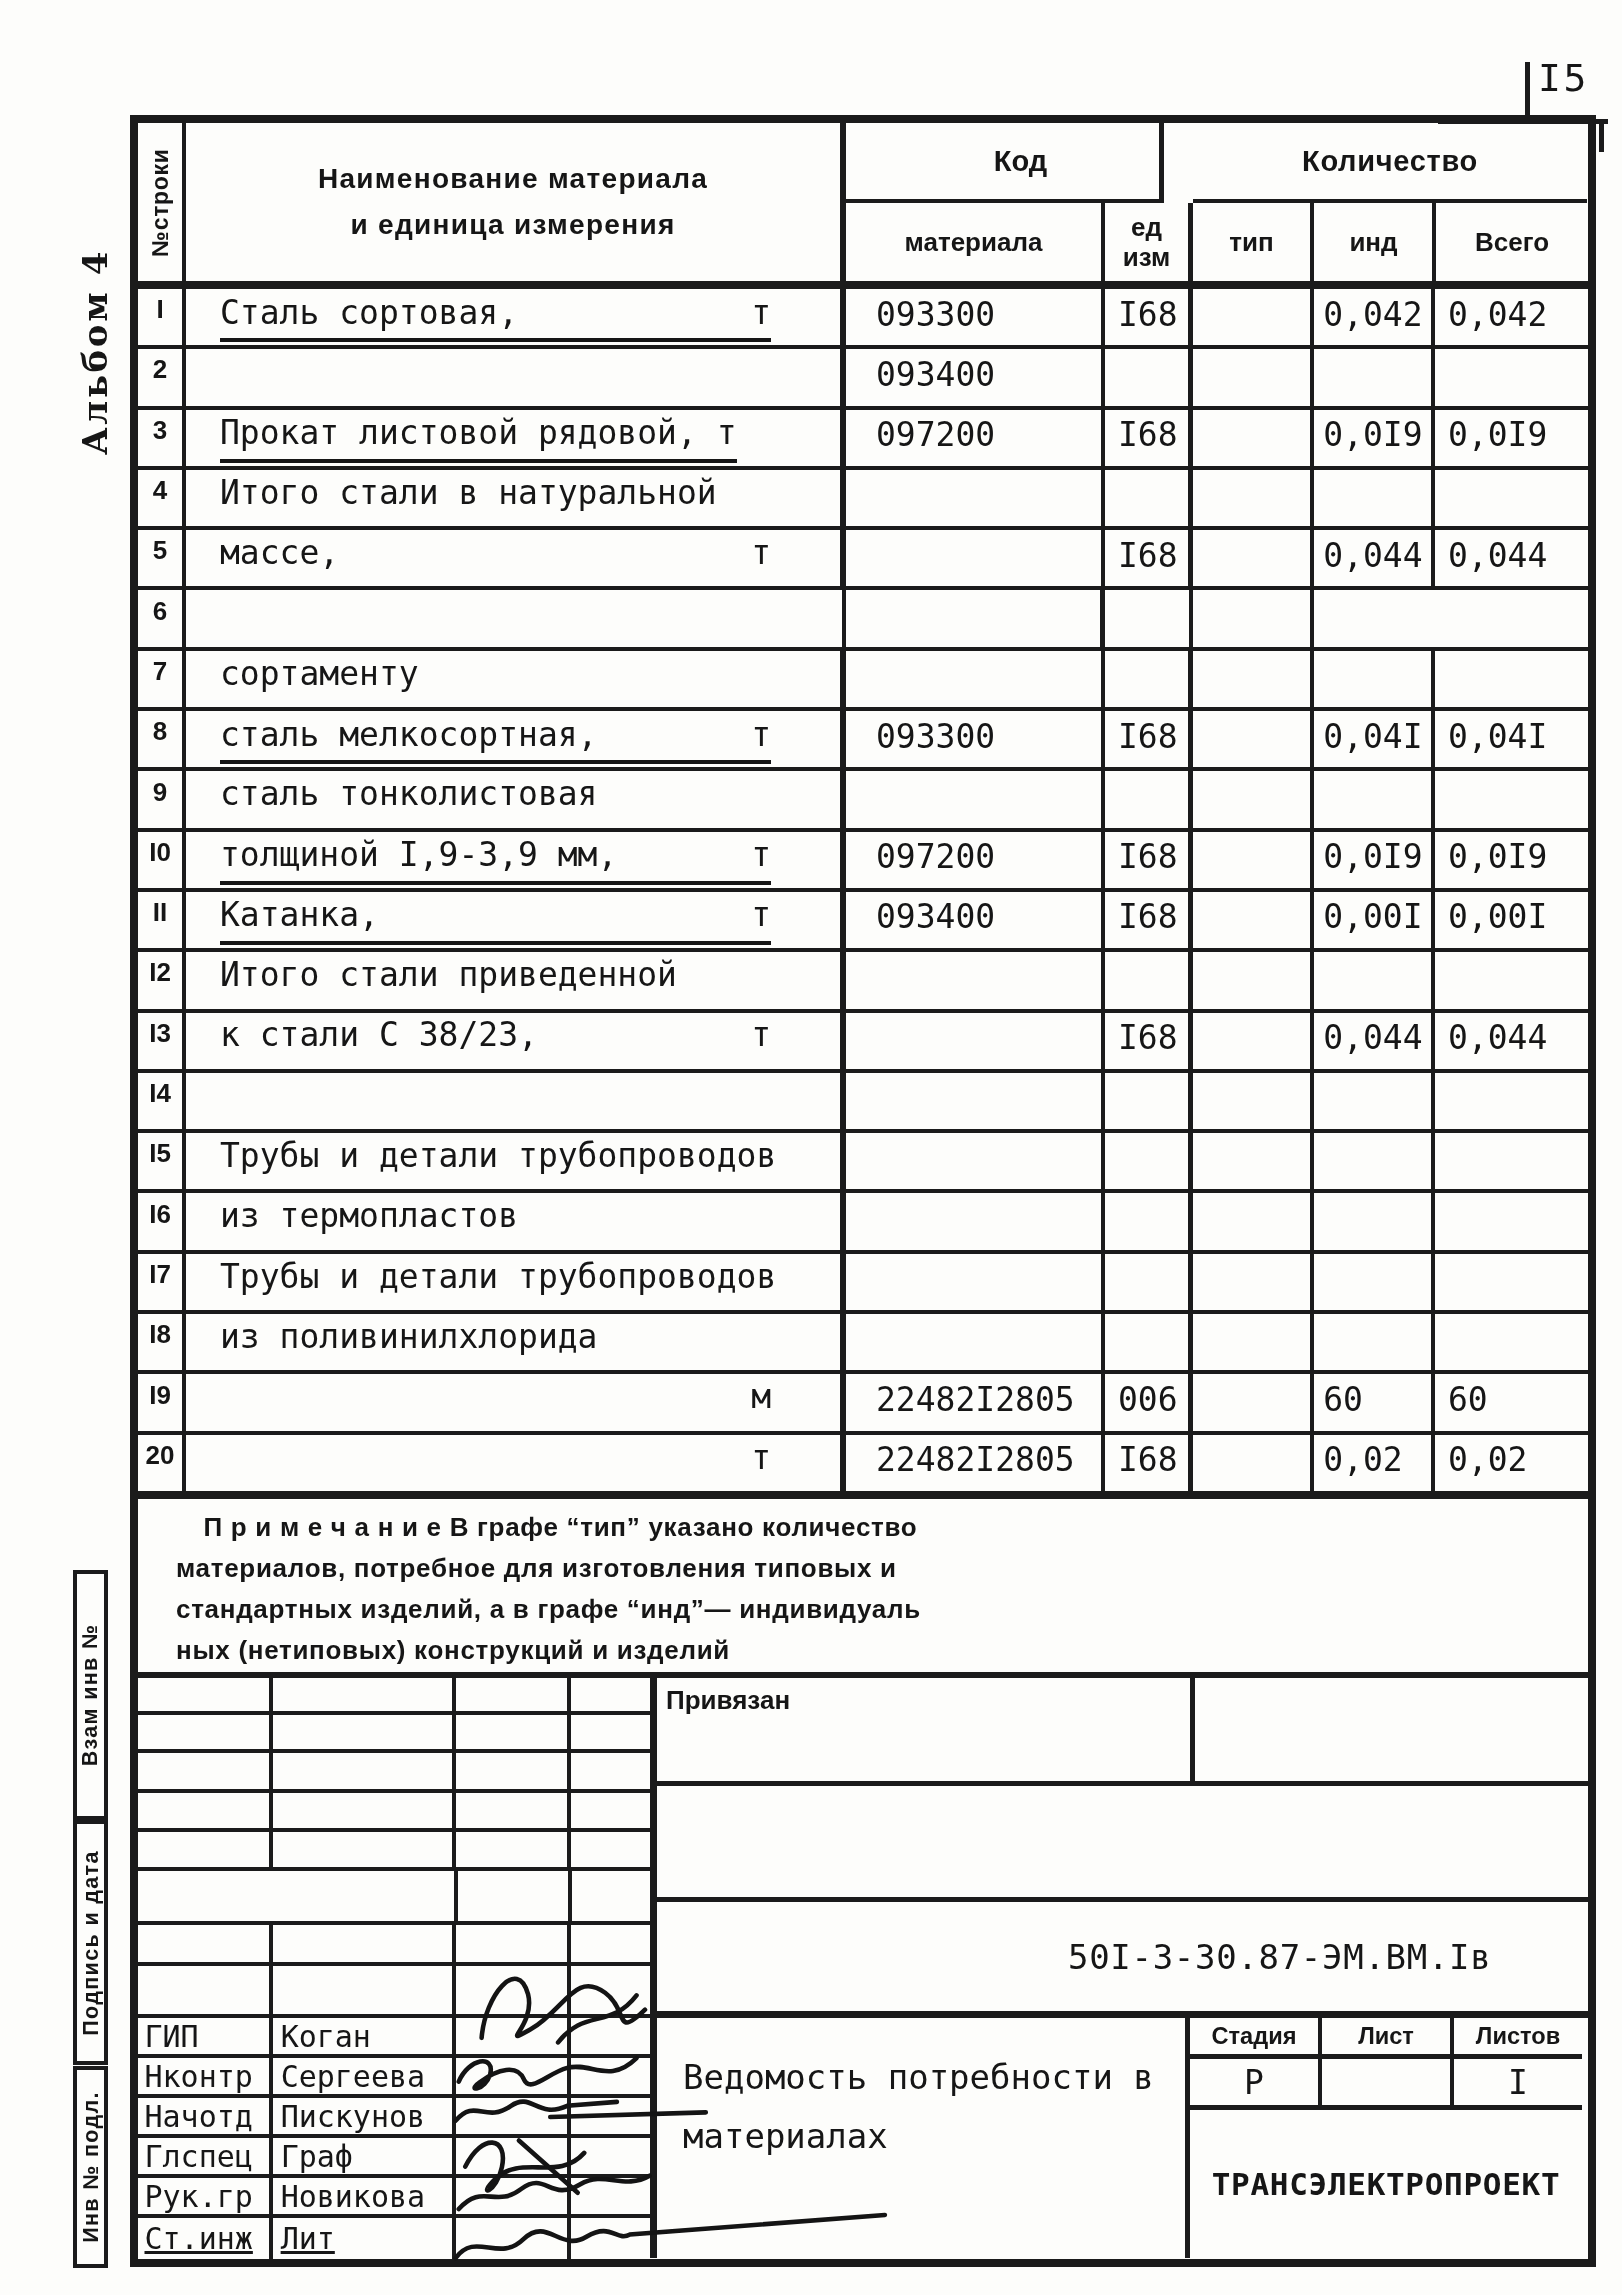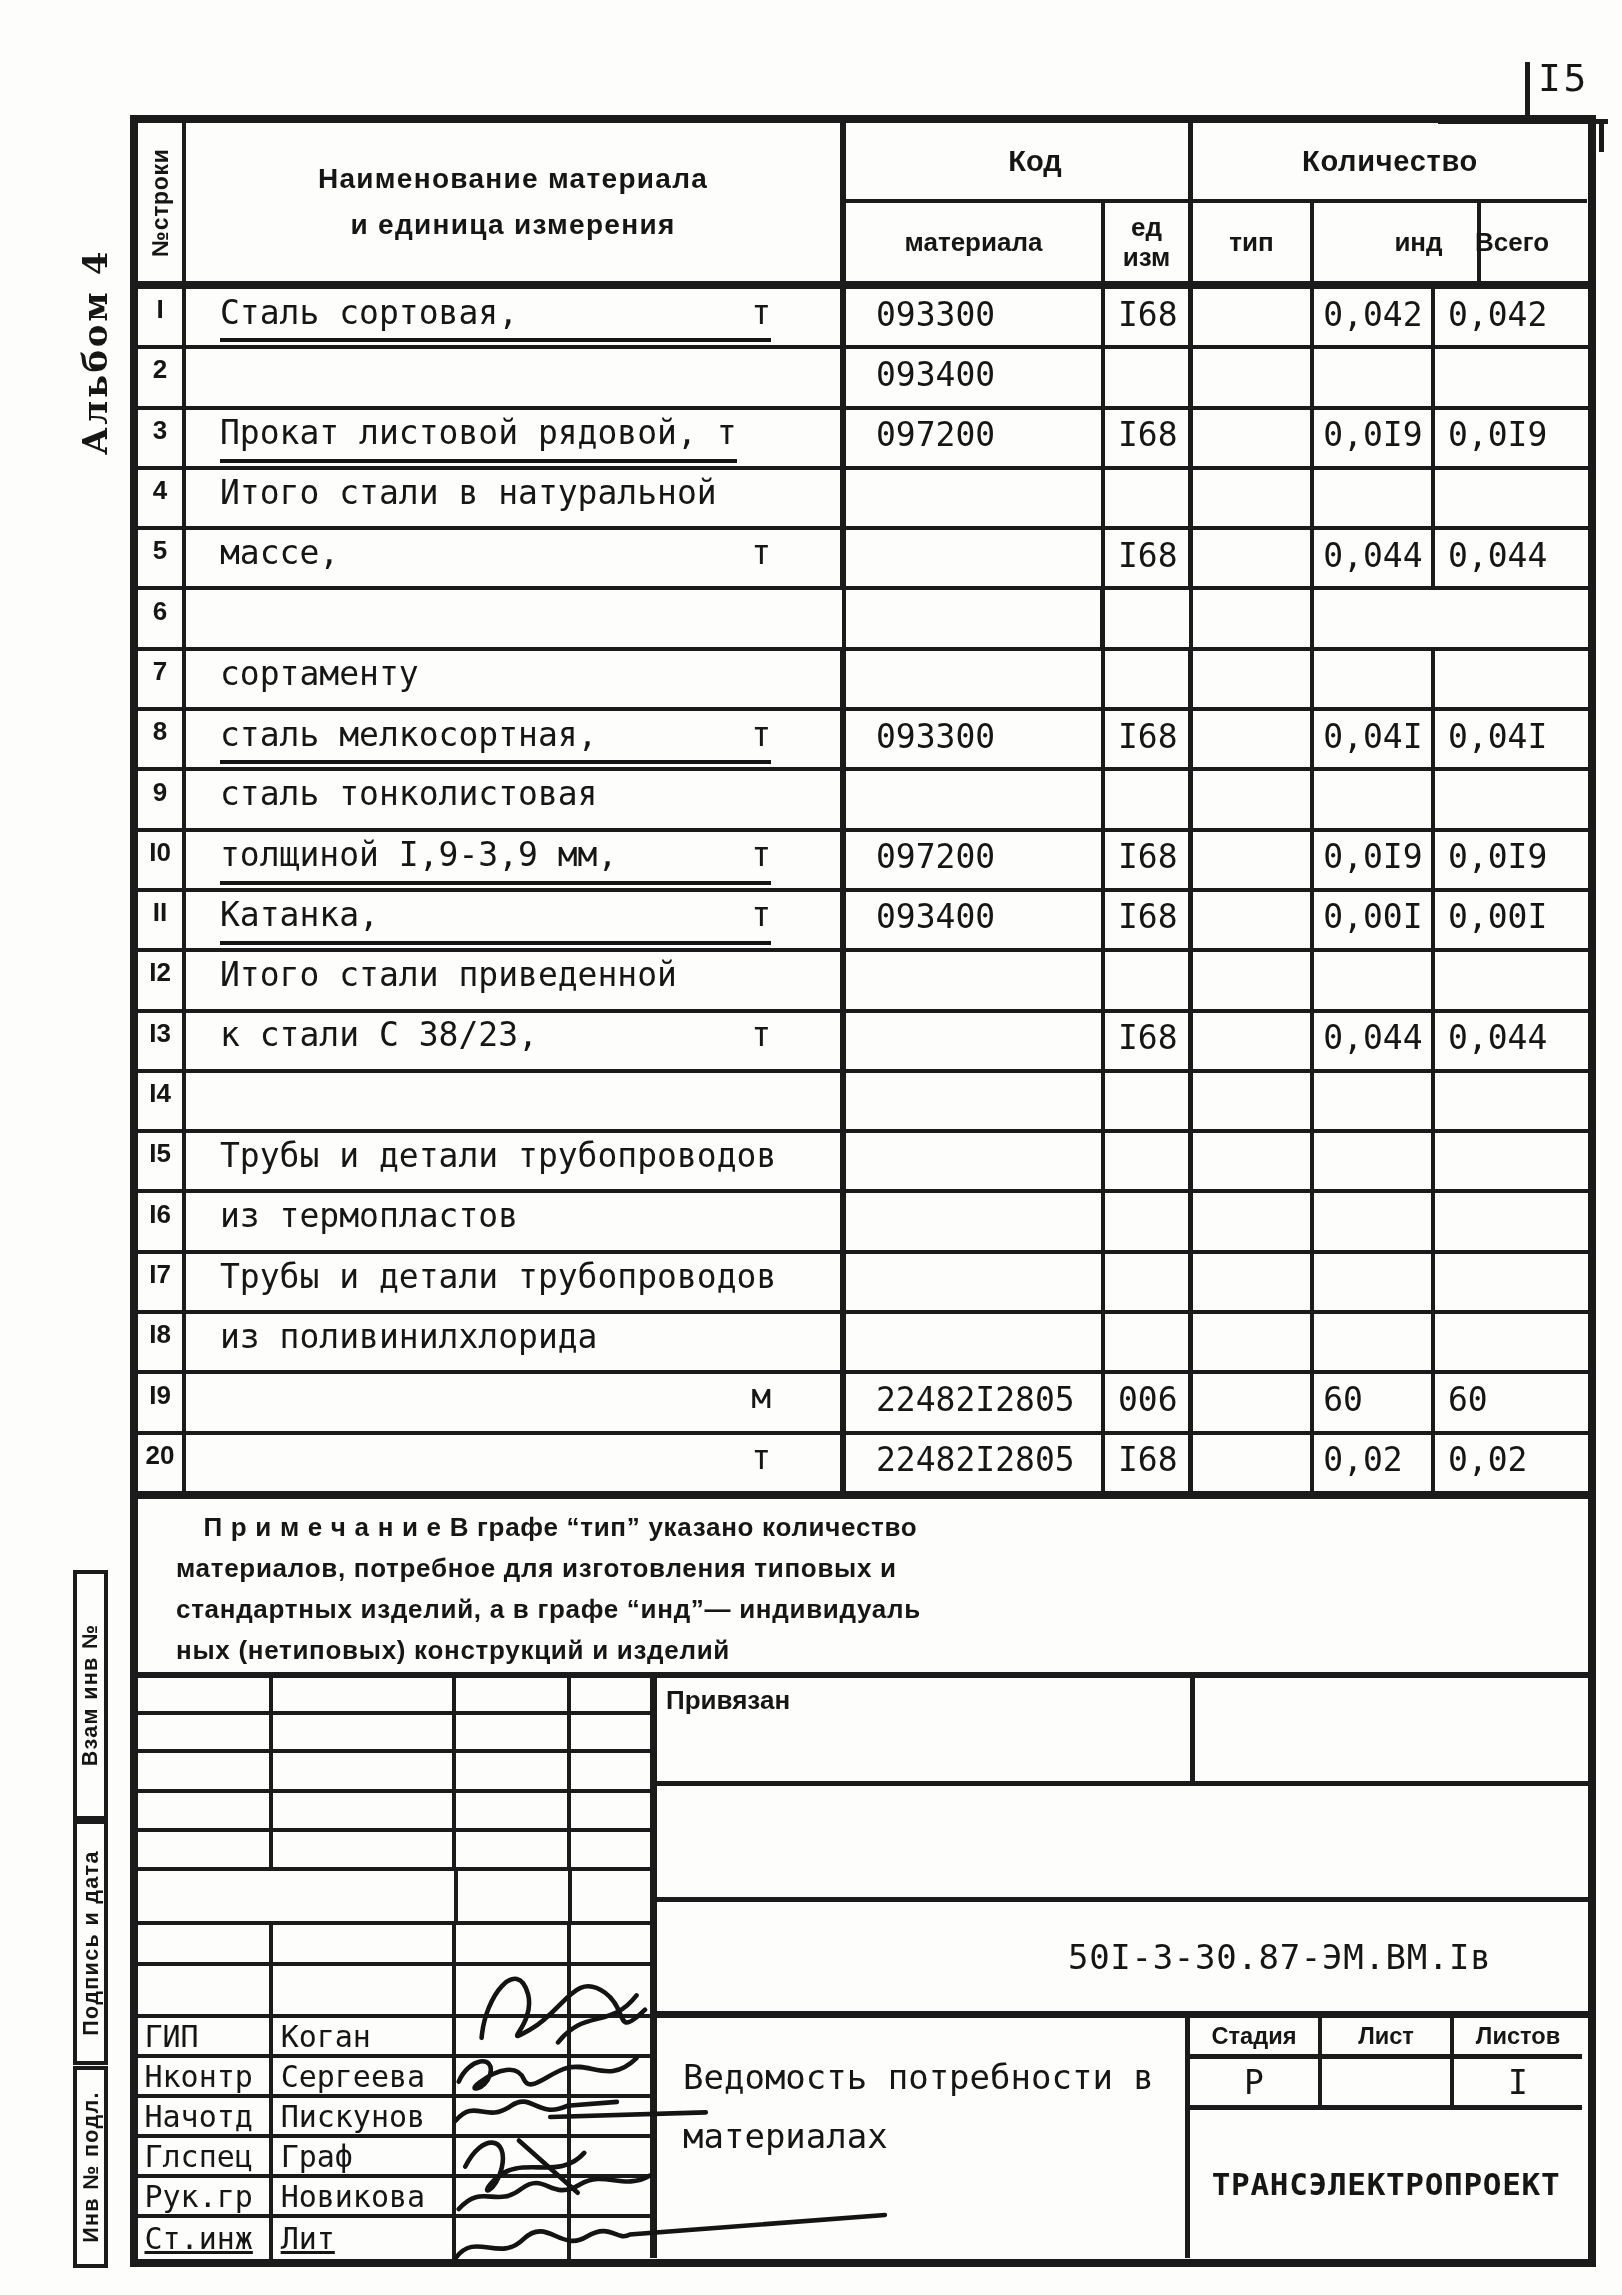--- a/index.html
+++ b/index.html
@@ -38,27 +38,27 @@
 
   
   .maintable{left:130px;top:115px;width:1466px;height:1384px;border:8.5px solid var(--line);box-sizing:border-box;display:flex;flex-direction:column;}
   .thead{position:relative;height:158px;flex:none;border-bottom:8.5px solid var(--line);}
   .hcell{position:absolute;box-sizing:border-box;display:flex;align-items:center;justify-content:center;text-align:center;font-weight:bold;}
   .hc-rowno{left:0;top:0;width:48px;height:158px;border-right:4.6px solid var(--line);}
   .hc-rowno span{transform:rotate(-90deg);white-space:nowrap;font-size:23px;font-weight:bold;letter-spacing:0.7px;}
   .hc-name{left:48px;top:0;width:660px;height:158px;border-right:6.5px solid var(--line);flex-direction:column;font-size:28px;}
   .hc-name .l1{margin-bottom:14.4px;letter-spacing:1.3px;}
   .hc-name .l2{letter-spacing:1.3px;}
-  .hc-code{left:708px;top:0;width:347px;height:80px;border-right:5.9px solid var(--line);border-bottom:4.6px solid var(--line);font-size:29px;padding-left:36px;}
+  .hc-code{left:708px;top:0;width:318px;height:80px;border-right:5.9px solid var(--line);border-bottom:4.6px solid var(--line);font-size:29px;padding-left:36px;}
   .hc-qty{left:1055px;top:0;width:394px;height:80px;border-bottom:4.6px solid var(--line);font-size:29px;letter-spacing:0.7px;}
   .hc-sub{top:80px;height:78px;font-size:26px;}
   .hc-mat{left:708px;width:259px;border-right:4.6px solid var(--line);text-align:center;}
   .hc-ed{left:967px;width:88px;border-right:5.9px solid var(--line);flex-direction:column;line-height:30px;}
   .hc-tip{left:1055px;width:121px;border-right:4.6px solid var(--line);}
-  .hc-ind{left:1177px;width:121px;border-right:4.6px solid var(--line);margin-left:45px;}
+  .hc-ind{left:1177px;width:121px;border-right:4.6px solid var(--line);}
   .hc-vsego{left:1298px;width:152px;}
 
   .trow{flex:1 1 0;display:grid;grid-template-columns:48px 660px 259px 88px 121px 121px 152px;border-bottom:4.6px solid var(--line);min-height:0;}
   .trow:last-child{border-bottom:none;}
   .tc{box-sizing:border-box;border-right:4.6px solid var(--line);display:flex;align-items:flex-end;font-size:33px;}
   .tc.mono{letter-spacing:0px;}
   .tc-no{justify-content:center;align-items:flex-start;padding-top:5.2px;font-size:26px;font-weight:bold;font-family:"Liberation Sans",sans-serif;}
   .tc-nm{position:relative;border-right:6.5px solid var(--line);}
   .tc-ed{border-right:5.9px solid var(--line);padding:0 0 11.8px 13px;}
   .tc-cd{padding:0 0 11.8px 30px;}

